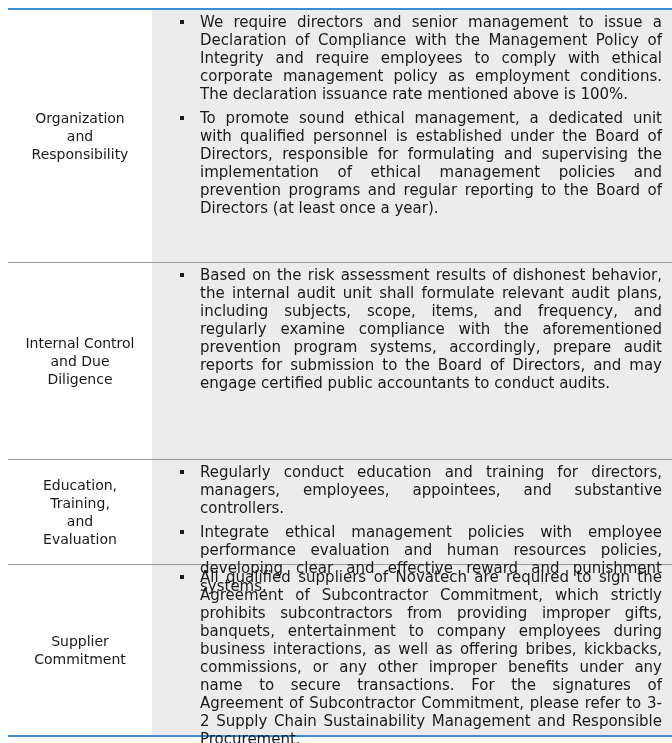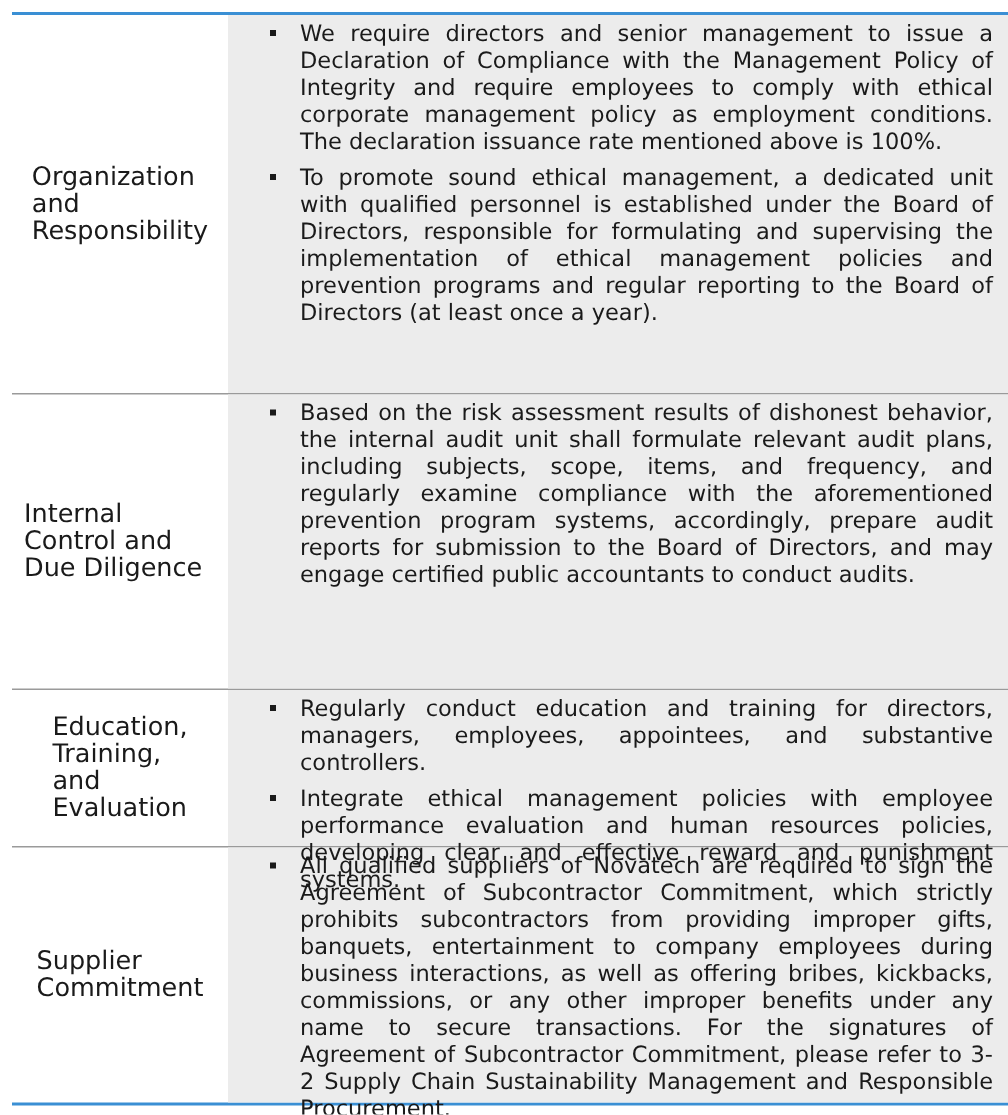--- a/index.html
+++ b/index.html
@@ -3,21 +3,21 @@
 <meta charset="utf-8">
 <style>
   html, body { margin: 0; padding: 0; background: #ffffff; }
   body { width: 672px; height: 743px; position: relative; overflow: hidden;
          font-family: "DejaVu Sans", sans-serif; color: #1a1a1a; }
   .table { position: absolute; left: 8px; top: 8px; width: 664px;
            border-top: 2px solid #3a8fd4; border-bottom: 2px solid #3a8fd4; }
   .row { display: flex; border-top: 1px solid #9a9a9a; }
   .row:first-child { border-top: none; }
   .label { width: 144px; flex: none; display: flex; align-items: center; justify-content: center;
-           font-size: 17px; line-height: 18px; padding: 0 2px; box-sizing: border-box; }
+           text-align: center; font-size: 14px; line-height: 18px; padding: 0 2px; box-sizing: border-box; }
   .content { flex: 1; background: #ececec; padding: 3px 10px 0 22px; box-sizing: border-box; }
   ul { margin: 0; padding: 0; list-style: none; }
   li { position: relative; padding-left: 26px; font-size: 15px; line-height: 18px;
        text-align: justify; margin-bottom: 6px; }
   li::before { content: ""; position: absolute; left: 6px; top: 7px; width: 4px; height: 4px; background: #1a1a1a; }
 </style>
 </head>
 <body>
 
 <div class="table">

